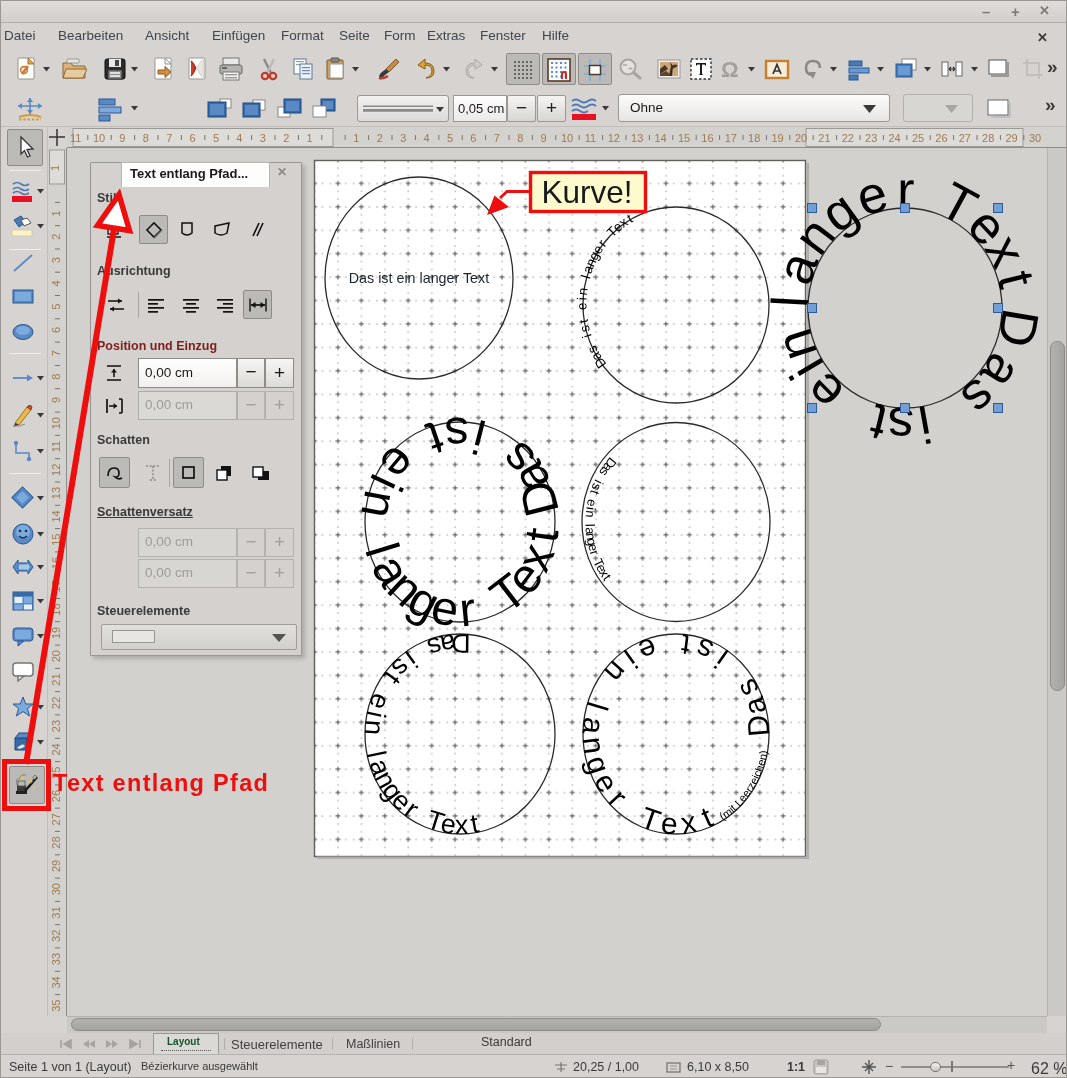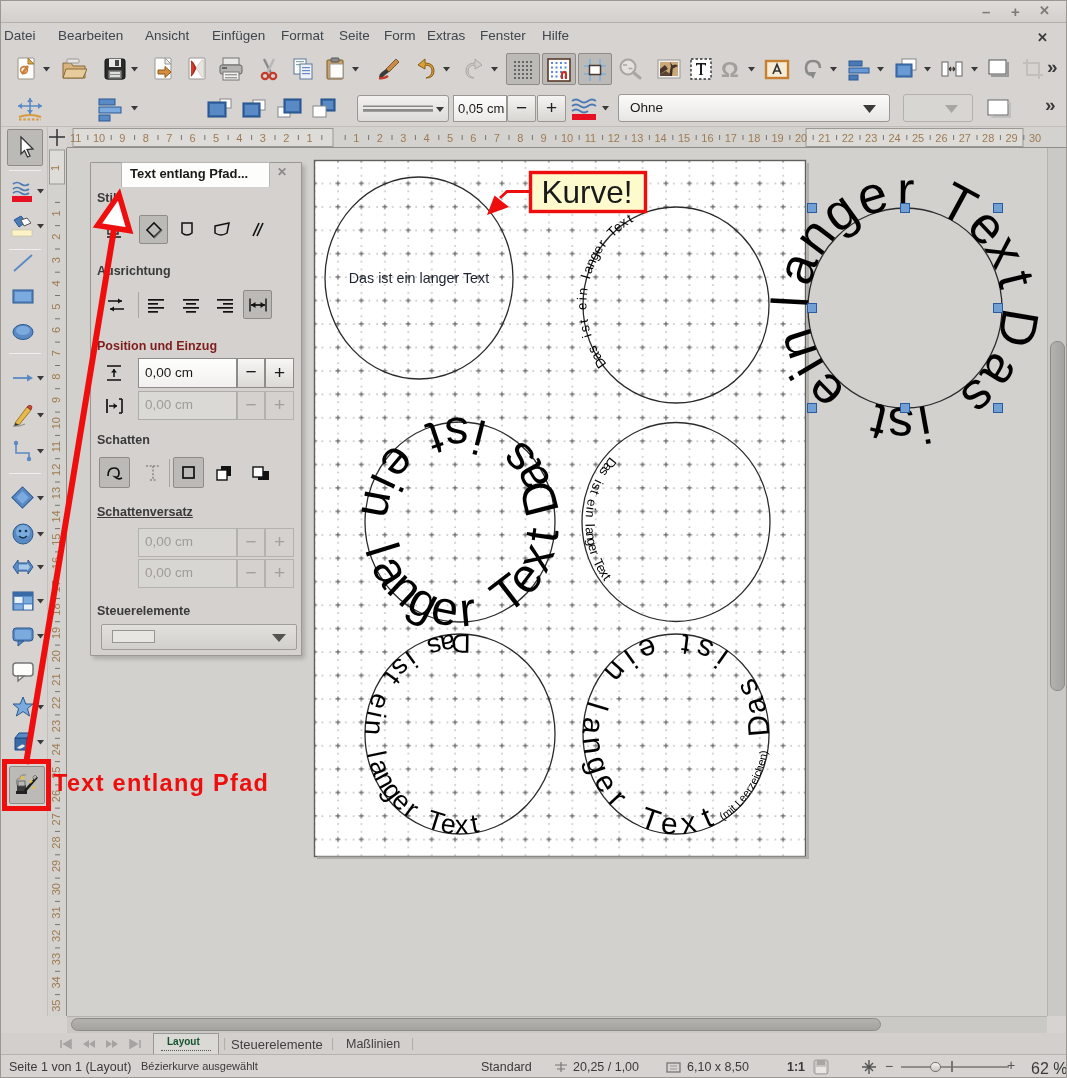--- a/index.html
+++ b/index.html
@@ -911,21 +911,21 @@
     <div class="abs" style="left:166px;top:1035px;font-size:10px;color:#14532d;font-weight:bold;white-space:nowrap;">Layout</div>
     <div class="abs" style="left:160px;top:1049px;width:50px;height:1px;border-bottom:1px dotted #555"></div>
     <div class="abs" style="left:230px;top:1036px;font-size:13px;color:#3f3f3f;font-weight:normal;white-space:nowrap;">Steuerelemente</div>
     <div class="abs" style="left:222px;top:1035px;font-size:12px;color:#b0aeaa;font-weight:normal;white-space:nowrap;">|</div>
     <div class="abs" style="left:330px;top:1035px;font-size:12px;color:#b0aeaa;font-weight:normal;white-space:nowrap;">|</div>
     <div class="abs" style="left:345px;top:1036px;font-size:12.5px;color:#3f3f3f;font-weight:normal;white-space:nowrap;">Maßlinien</div>
     <div class="abs" style="left:410px;top:1035px;font-size:12px;color:#b0aeaa;font-weight:normal;white-space:nowrap;">|</div>
     <div class="abs" style="left:0px;top:1053px;width:1067px;height:25px;background:#d6d3d0;border-top:1px solid #b5b3af"></div>
     <div class="abs" style="left:8px;top:1059px;font-size:12.5px;color:#3a3a3a;font-weight:normal;white-space:nowrap;">Seite 1 von 1 (Layout)</div>
     <div class="abs" style="left:140px;top:1059px;font-size:11px;color:#3a3a3a;font-weight:normal;white-space:nowrap;">Bézierkurve ausgewählt</div>
-    <div class="abs" style="left:480px;top:1059px;font-size:12.5px;color:#3a3a3a;font-weight:normal;white-space:nowrap;">Standard</div>
+    <div class="abs" style="left:480px;top:1034px;font-size:12.5px;color:#3a3a3a;font-weight:normal;white-space:nowrap;">Standard</div>
     <svg class="ic" style="left:553px;top:1060px;" width="14" height="12" viewBox="0 0 14 12">
       <path d="M1 4 H13 M7 1 V11 M3 8 H11" stroke="#777" stroke-width="1.2"></path>
     </svg>
     <div class="abs" style="left:572px;top:1059px;font-size:12.5px;color:#3a3a3a;font-weight:normal;white-space:nowrap;">20,25 / 1,00</div>
     <svg class="ic" style="left:665px;top:1060px;" width="16" height="12" viewBox="0 0 16 12">
       <rect x="1" y="2" width="13" height="9" fill="none" stroke="#777" stroke-width="1.3"></rect>
       <path d="M4 5 h7 M4 8 h7" stroke="#999" stroke-width="1"></path>
     </svg>
     <div class="abs" style="left:686px;top:1059px;font-size:12.5px;color:#3a3a3a;font-weight:normal;white-space:nowrap;">6,10 x 8,50</div>
     <div class="abs" style="left:786px;top:1059px;font-size:12.5px;color:#3a3a3a;font-weight:bold;white-space:nowrap;">1:1</div>

